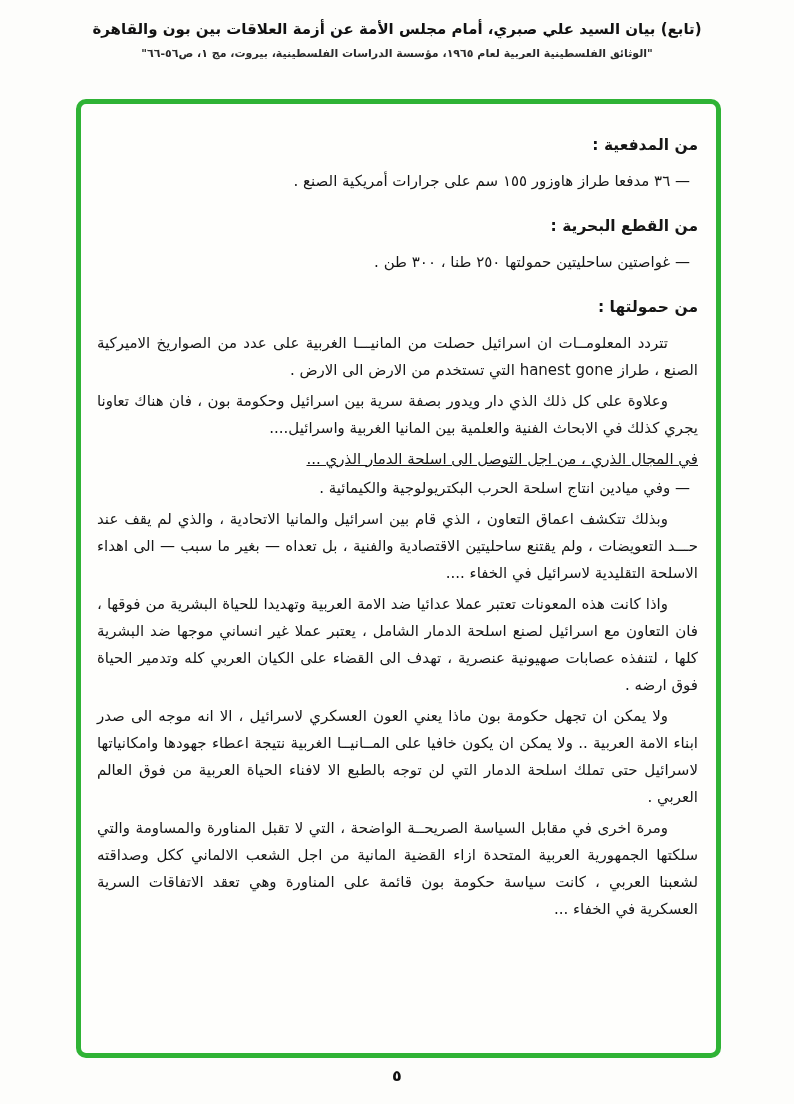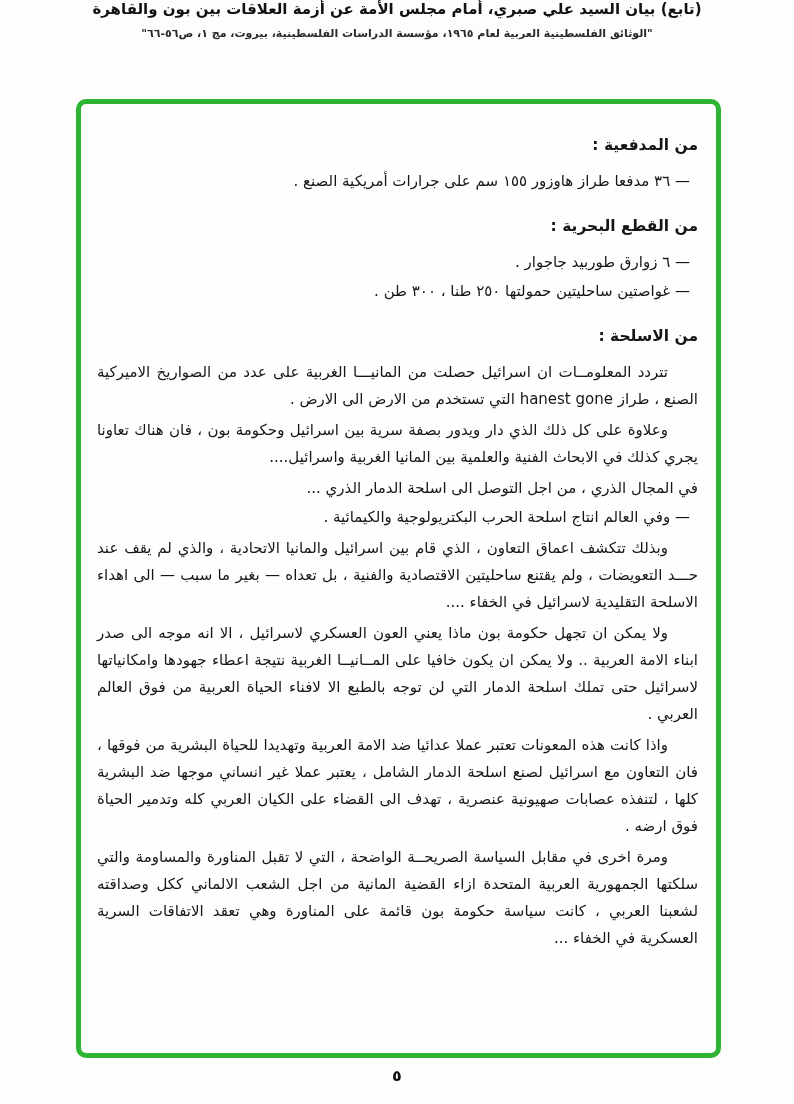--- a/index.html
+++ b/index.html
@@ -7,21 +7,21 @@
   body {
     width: 794px; height: 1104px;
     background: #f4f4f1;
     font-family: "DejaVu Sans", sans-serif;
     color: var(--text_ink, #1c1c1c);
     position: relative;
     overflow: hidden;
   }
   .page { position: absolute; inset: 0; background: #fdfdfb; }
 
-  .doc-header { text-align: center; direction: rtl; }
+  .doc-header { padding-top: 20px; text-align: center; direction: rtl; }
   .doc-title { font-size: 15px; font-weight: bold; color: #111; }
   .doc-citation { margin-top: 9px; font-size: 11px; font-weight: bold; color: #2a2a2a; }
 
   .green-frame {
     position: absolute; left: 76px; top: 99px;
     width: 645px; height: 959px;
     border: 5px solid var(--frame_green, #2fb335);
     border-radius: 10px;
     background: #fefefc;
     padding: 26px 18px 10px 16px;
@@ -31,52 +31,51 @@
     direction: rtl;
     font-size: 15px;
     line-height: 1.8;
     text-align: justify;
     color: #161616;
   }
   .heading { font-size: 15.5px; font-weight: bold; margin: 18px 0 8px; }
   .doc-body .heading:first-child { margin-top: 2px; }
   .item { margin: 2px 0; padding-right: 56px; text-indent: -48px; }
   .para { margin: 4px 0; text-indent: 30px; }
-  .cont { margin: 2px 0; text-indent: 0; }
+  .cont { margin: 2px 0; text-indent: 0; text-decoration: underline; }
 
   .doc-footer { position: absolute; top: 1066px; left: 0; width: 100%; text-align: center; }
   .page-number { font-size: 16px; font-weight: bold; color: #111; }
 </style>
 </head>
 <body>
 
 <div class="page">
 
   <header class="doc-header">
     <div class="doc-title">(تابع) بيان السيد علي صبري، أمام مجلس الأمة عن أزمة العلاقات بين بون والقاهرة</div>
     <div class="doc-citation">"الوثائق الفلسطينية العربية لعام ١٩٦٥، مؤسسة الدراسات الفلسطينية، بيروت، مج ١، ص٥٦-٦٦"</div>
   </header>
 
   <section class="green-frame">
     <div class="doc-body">
       <h3 class="heading">من المدفعية :</h3>
       <p class="item">— ٣٦ مدفعا طراز هاوزور ١٥٥ سم على جرارات أمريكية الصنع .</p>
 
       <h3 class="heading">من القطع البحرية :</h3>
-      <p class="item">— ٦ زوارق طوربيد جاجوار .</p>
       <p class="item">— غواصتين ساحليتين حمولتها ٢٥٠ طنا ، ٣٠٠ طن .</p>
 
-      <h3 class="heading">من الاسلحة :</h3>
+      <h3 class="heading">من حمولتها :</h3>
       <p class="para">تتردد المعلومــات ان اسرائيل حصلت من المانيـــا الغربية على عدد من الصواريخ الاميركية الصنع ، طراز hanest gone التي تستخدم من الارض الى الارض .</p>
       <p class="para">وعلاوة على كل ذلك الذي دار ويدور بصفة سرية بين اسرائيل وحكومة بون ، فان هناك تعاونا يجري كذلك في الابحاث الفنية والعلمية بين المانيا الغربية واسرائيل....</p>
       <p class="cont">في المجال الذري ، من اجل التوصل الى اسلحة الدمار الذري ...</p>
-      <p class="item">— وفي العالم انتاج اسلحة الحرب البكتريولوجية والكيمائية .</p>
+      <p class="item">— وفي ميادين انتاج اسلحة الحرب البكتريولوجية والكيمائية .</p>
       <p class="para">وبذلك تتكشف اعماق التعاون ، الذي قام بين اسرائيل والمانيا الاتحادية ، والذي لم يقف عند حـــد التعويضات ، ولم يقتنع ساحليتين الاقتصادية والفنية ، بل تعداه — بغير ما سبب — الى اهداء الاسلحة التقليدية لاسرائيل في الخفاء ....</p>
+      <p class="para">واذا كانت هذه المعونات تعتبر عملا عدائيا ضد الامة العربية وتهديدا للحياة البشرية من فوقها ، فان التعاون مع اسرائيل لصنع اسلحة الدمار الشامل ، يعتبر عملا غير انساني موجها ضد البشرية كلها ، لتنفذه عصابات صهيونية عنصرية ، تهدف الى القضاء على الكيان العربي كله وتدمير الحياة فوق ارضه .</p>
       <p class="para">ولا يمكن ان تجهل حكومة بون ماذا يعني العون العسكري لاسرائيل ، الا انه موجه الى صدر ابناء الامة العربية .. ولا يمكن ان يكون خافيا على المــانيــا الغربية نتيجة اعطاء جهودها وامكانياتها لاسرائيل حتى تملك اسلحة الدمار التي لن توجه بالطبع الا لافناء الحياة العربية من فوق العالم العربي .</p>
-      <p class="para">واذا كانت هذه المعونات تعتبر عملا عدائيا ضد الامة العربية وتهديدا للحياة البشرية من فوقها ، فان التعاون مع اسرائيل لصنع اسلحة الدمار الشامل ، يعتبر عملا غير انساني موجها ضد البشرية كلها ، لتنفذه عصابات صهيونية عنصرية ، تهدف الى القضاء على الكيان العربي كله وتدمير الحياة فوق ارضه .</p>
       <p class="para">ومرة اخرى في مقابل السياسة الصريحــة الواضحة ، التي لا تقبل المناورة والمساومة والتي سلكتها الجمهورية العربية المتحدة ازاء القضية المانية من اجل الشعب الالماني ككل وصداقته لشعبنا العربي ، كانت سياسة حكومة بون قائمة على المناورة وهي تعقد الاتفاقات السرية العسكرية في الخفاء ...</p>
     </div>
   </section>
 
   <footer class="doc-footer">
     <span class="page-number">٥</span>
   </footer>
 
 </div>
 

